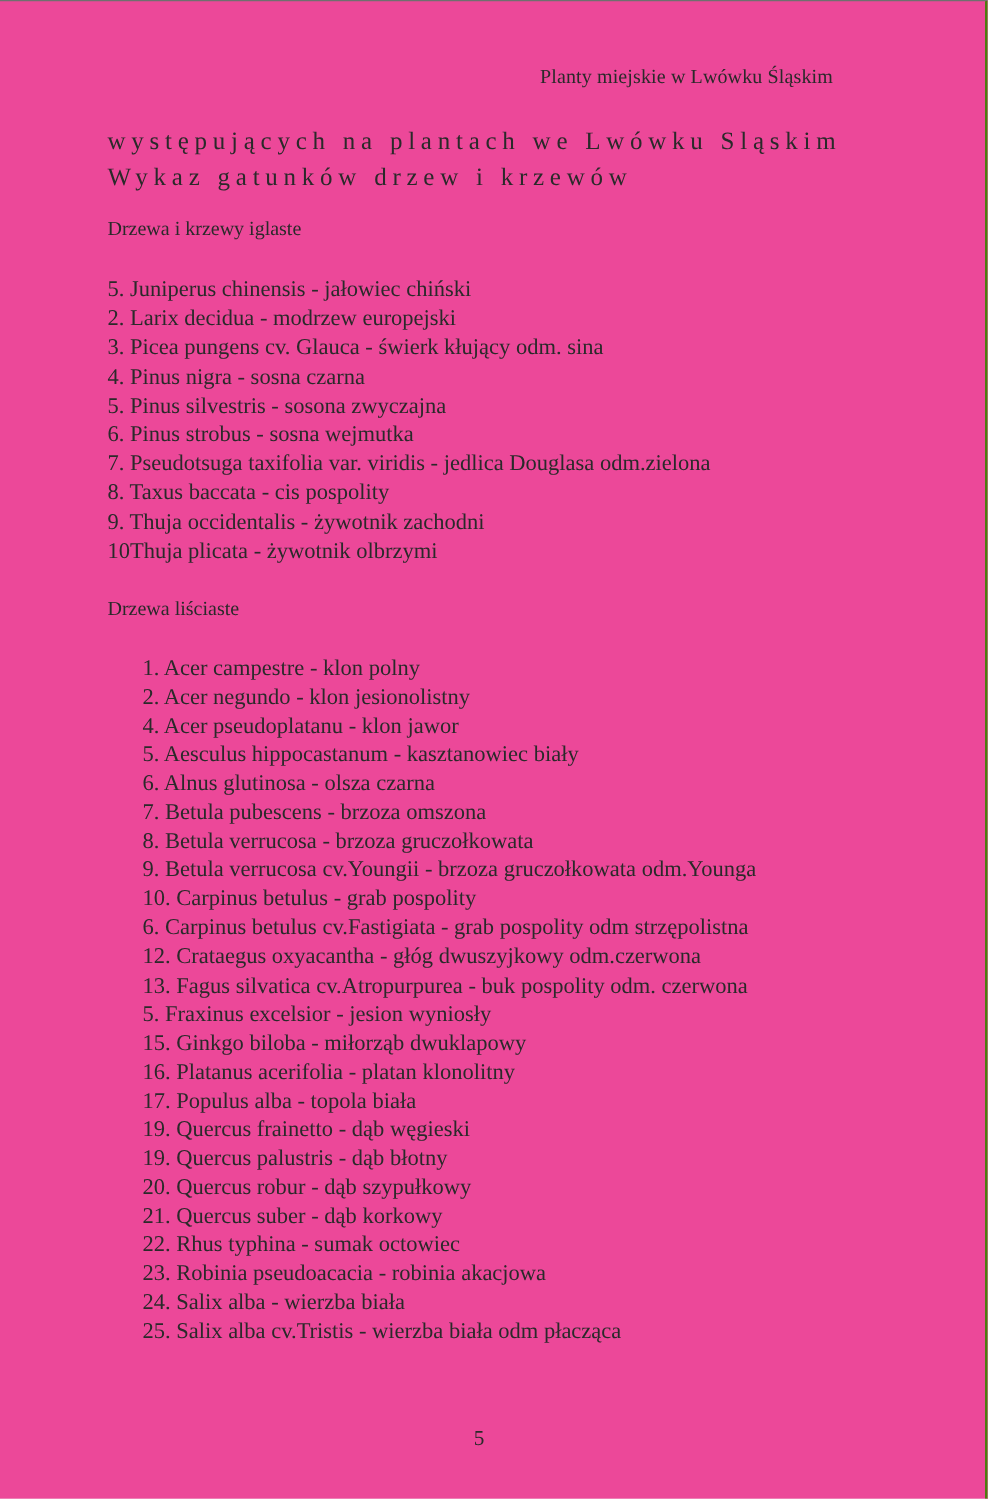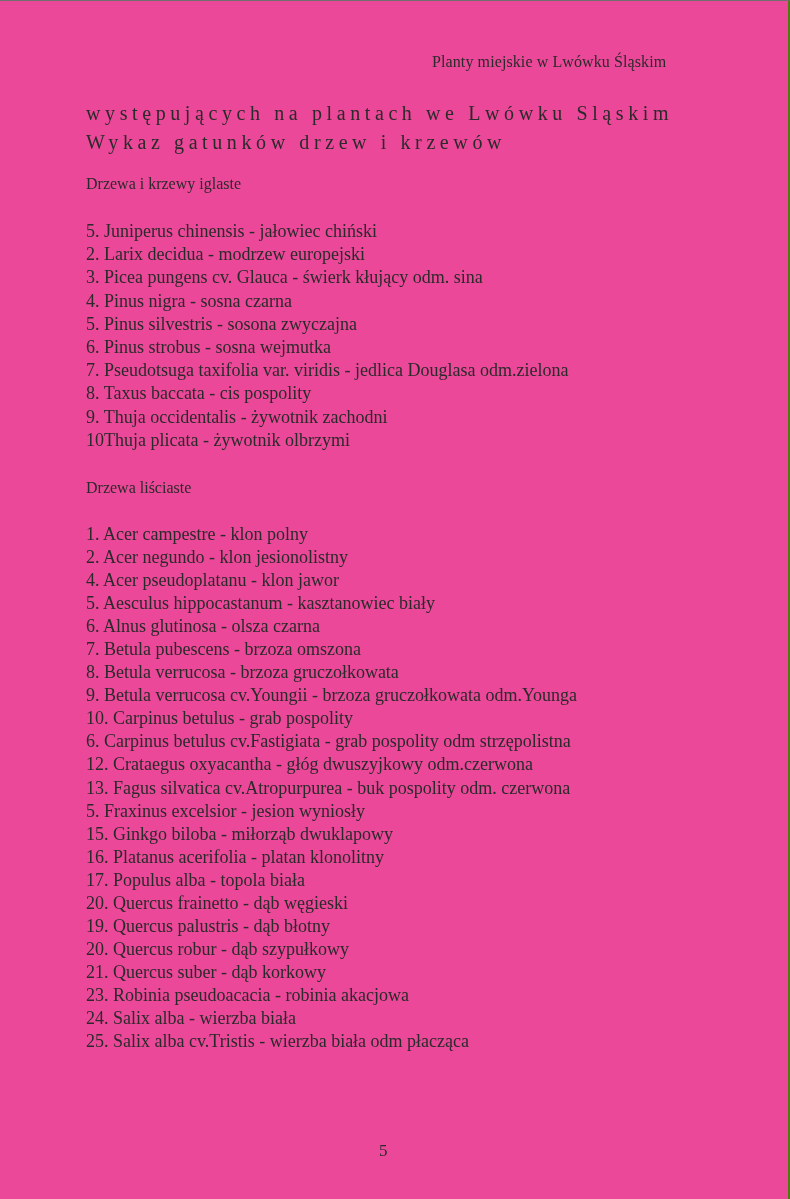--- a/index.html
+++ b/index.html
@@ -27,21 +27,21 @@
     .title span { display: block; white-space: nowrap; }
     .section-heading {
       position: absolute; left: 86px;
       font-size: 16px; margin: 0; font-weight: normal;
     }
     .list {
       position: absolute; left: 86px; margin: 0; padding: 0;
       list-style: none; font-size: 18px; line-height: 23.2px;
     }
     .list li { white-space: nowrap; }
-    .list.deciduous { line-height: 23.05px; }
+    .list.deciduous { line-height: 23.05px; margin-left: 28px; }
     .page-number {
       position: absolute; top: 1140px; left: 379px; font-size: 17px;
     }
   </style>
 </head>
 <body>
 
 <div class="page">
   <div class="running-header">Planty miejskie w Lwówku Śląskim</div>
 
@@ -75,23 +75,24 @@
     <li>8. Betula verrucosa - brzoza gruczołkowata</li>
     <li>9. Betula verrucosa cv.Youngii - brzoza gruczołkowata odm.Younga</li>
     <li>10. Carpinus betulus - grab pospolity</li>
     <li>6. Carpinus betulus cv.Fastigiata - grab pospolity odm strzępolistna</li>
     <li>12. Crataegus oxyacantha - głóg dwuszyjkowy odm.czerwona</li>
     <li>13. Fagus silvatica cv.Atropurpurea -  buk pospolity odm. czerwona</li>
     <li>5. Fraxinus excelsior - jesion wyniosły</li>
     <li>15. Ginkgo biloba - miłorząb dwuklapowy</li>
     <li>16. Platanus acerifolia - platan klonolitny</li>
     <li>17. Populus alba - topola biała</li>
-    <li>20. Quercus frainetto - dąb węgieski</li>
+    <li>19. Quercus frainetto - dąb węgieski</li>
     <li>19. Quercus palustris - dąb błotny</li>
     <li>20. Quercus robur - dąb szypułkowy</li>
     <li>21. Quercus suber - dąb korkowy</li>
+    <li>22. Rhus typhina - sumak octowiec</li>
     <li>23. Robinia pseudoacacia - robinia akacjowa</li>
     <li>24. Salix alba - wierzba biała</li>
     <li>25. Salix alba cv.Tristis - wierzba biała odm płacząca</li>
   </ul>
 
   <div class="page-number">5</div>
 </div>
 
 </body></html>

